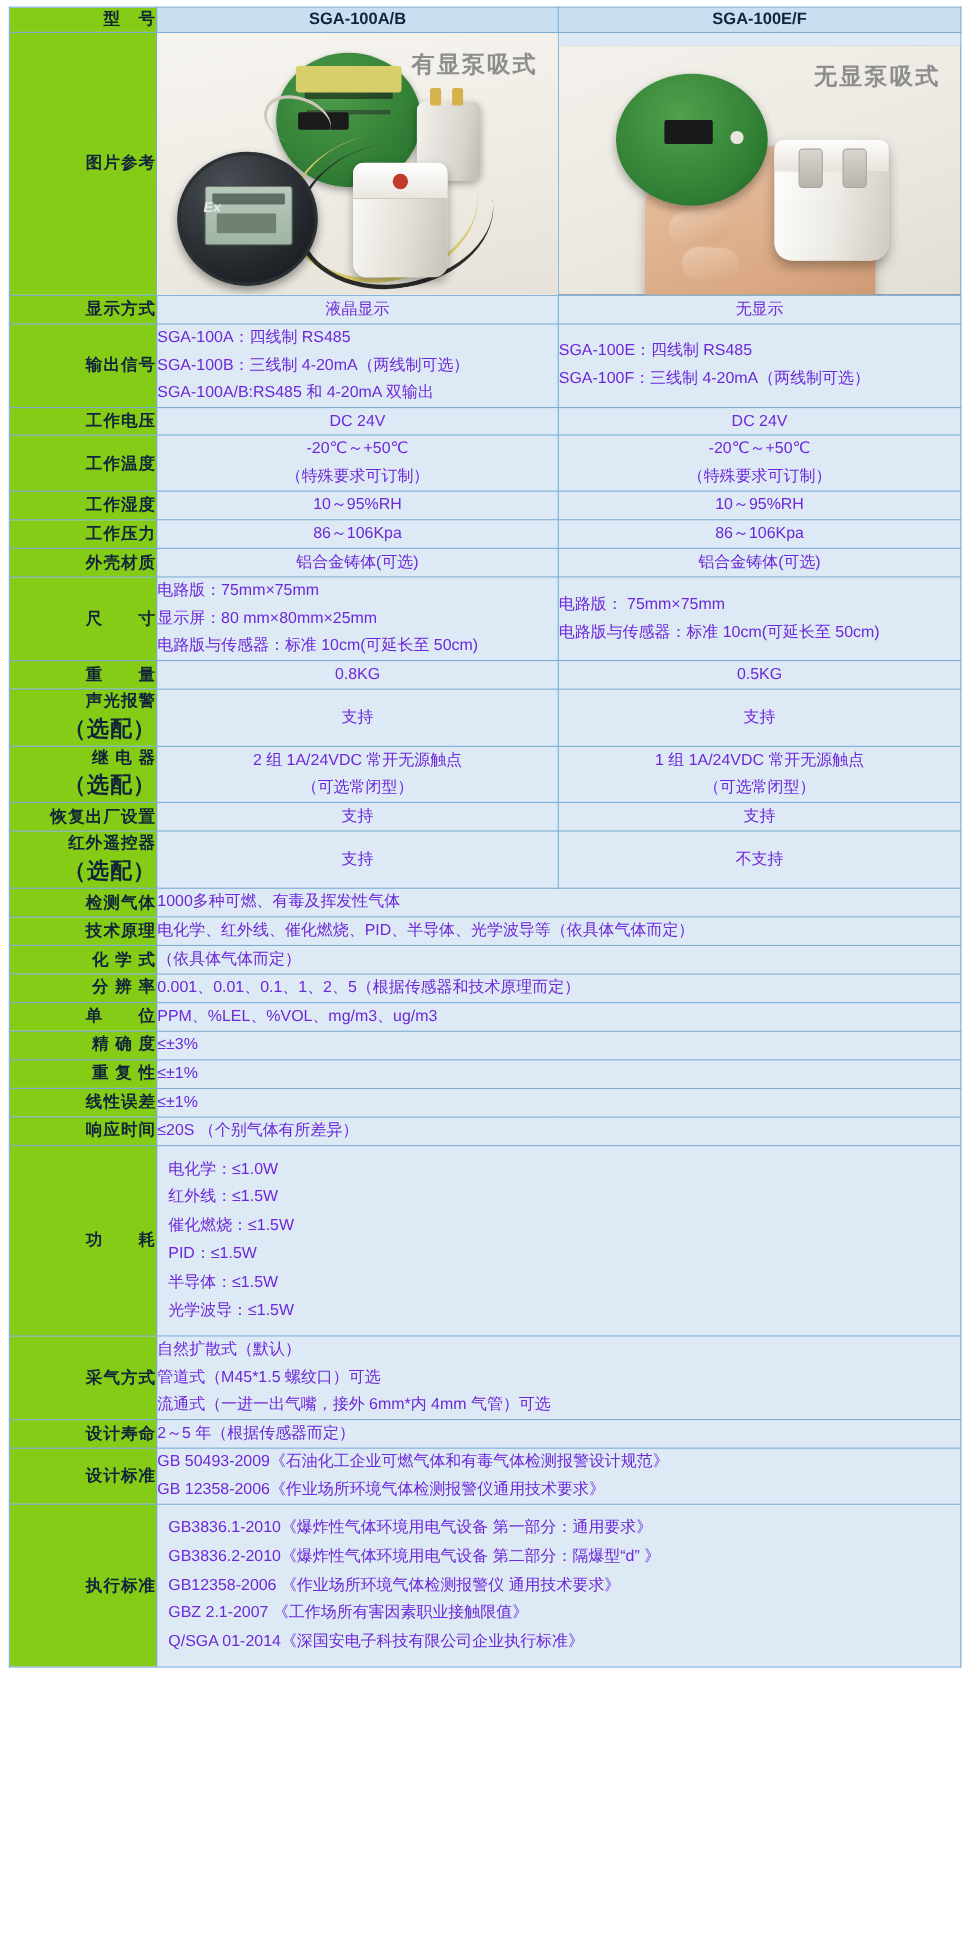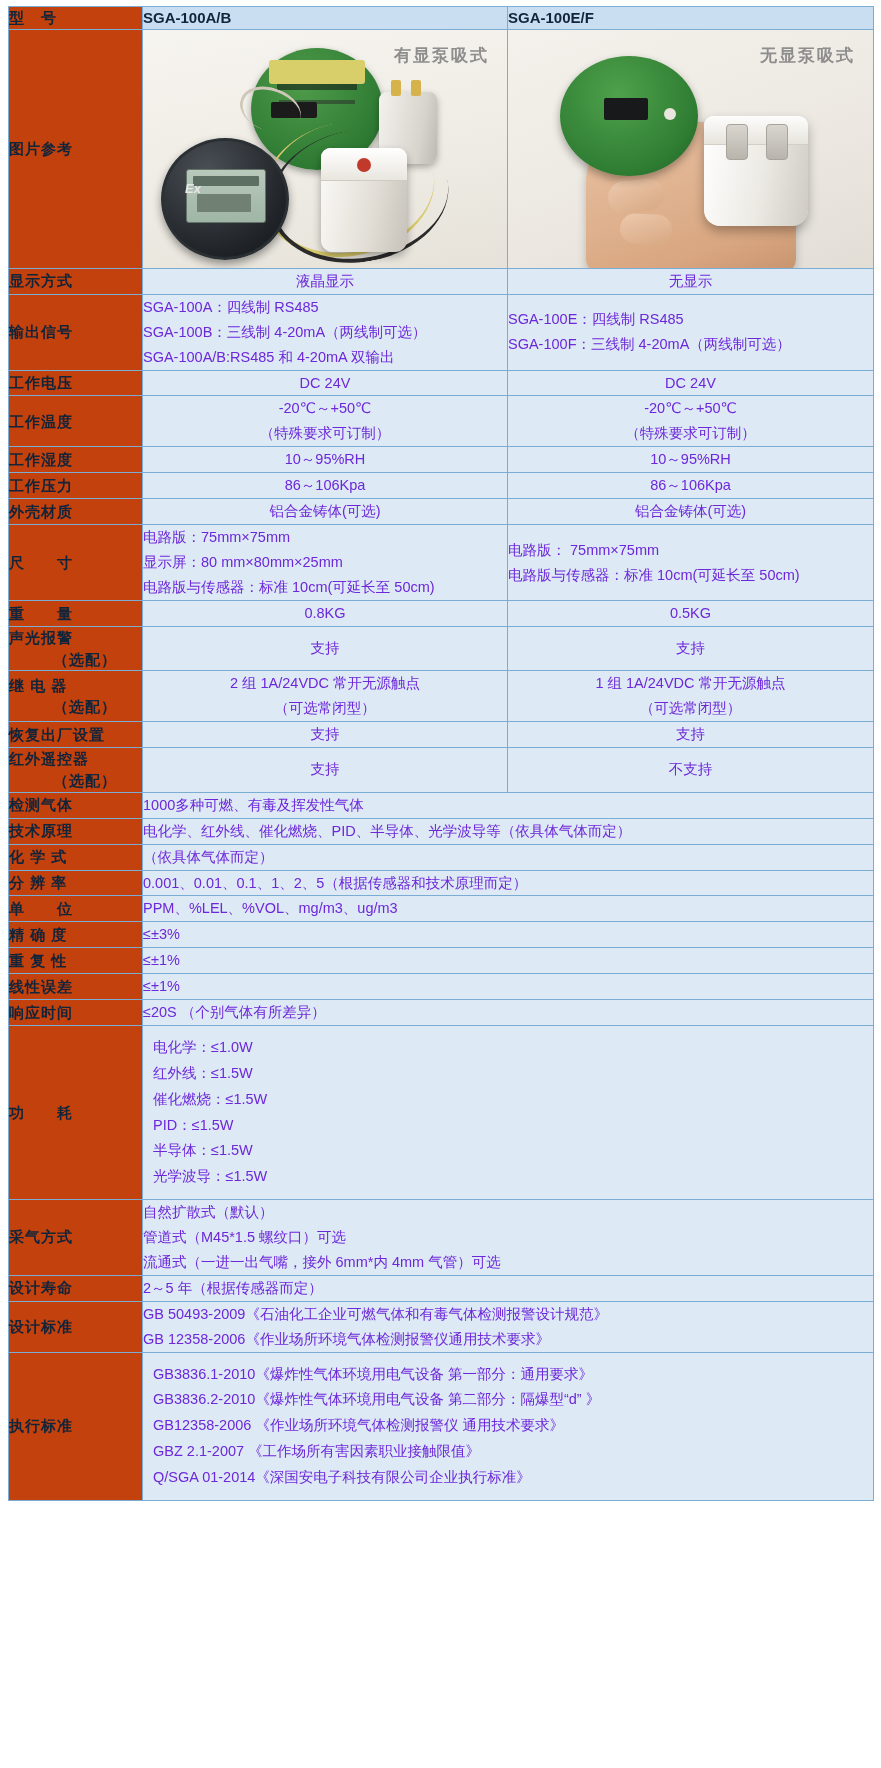--- a/index.html
+++ b/index.html
@@ -27,37 +27,38 @@
     border: 1px solid #7badd4;
     vertical-align: middle;
     padding: 0;
   }
   
   col.c-label { width: 134px; }
   col.c-a     { width: 365px; }
   col.c-b     { width: 366px; }
 
   .label {
-    background: #c2410c;
-    text-align: left;
+    background: #84cc16;
+    text-align: right;
     font-size: 15px;
     font-weight: bold;
     color: #11243a;
     letter-spacing: 1px;
     line-height: 1.45;
     padding: 7px 2px;
   }
   .label .sub {
     display: block;
     font-weight: bold;
-    font-size: 15px;
+    font-size: 20px;
     padding-left: 44px;
   }
   .hdr {
     background: #c9def0;
+    text-align: center;
     font-size: 15px;
     font-weight: bold;
     color: #11243a;
     padding: 9px 4px;
   }
   .cell {
     background: #ddeaf6;
     font-size: 14.5px;
     color: #6d28d9;
     padding: 8px 10px;
@@ -81,21 +82,21 @@
   }
   .photo {
     position: absolute;
     inset: 0;
     overflow: hidden;
   }
   .photo .tag {
     position: absolute;
     top: 14px;
     right: 18px;
-    font-size: 17px;
+    font-size: 21px;
     color: #8d8d8d;
     font-weight: bold;
     letter-spacing: 2px;
     z-index: 8;
   }
 
   
   .pA { background: #f2efe9; }
   .pA .floor {
     position: absolute; left: 0; right: 0; bottom: 0; height: 100%;
@@ -187,21 +188,21 @@
     border-width: 0 0 4px 4px; border-color: transparent transparent #2b2b2b #2b2b2b;
     transform: rotate(-10deg);
   }
   .pA .wire3 {
     left:96px; top:58px; width:60px; height:40px;
     border-width: 3px 0 0 3px; border-color: #cfc7ba transparent transparent #cfc7ba;
     transform: rotate(20deg);
   }
 
   
-  .pE { background: #0f172a; }
+  .pE { background: #0f172a; margin-top: 11px; }
   .pE .bg {
     position:absolute; inset:0;
     background: linear-gradient(160deg,#f4f1ec 0%, #ece8e1 60%, #e2ded6 100%);
   }
   .pE .hand {
     position:absolute; left:78px; top:92px; width:210px; height:150px;
     background: linear-gradient(160deg,#e9c3a5,#d9a781 75%,#c79470);
     border-radius: 60px 40px 12px 12px;
     box-shadow: 0 4px 10px rgba(0,0,0,.22);
   }

